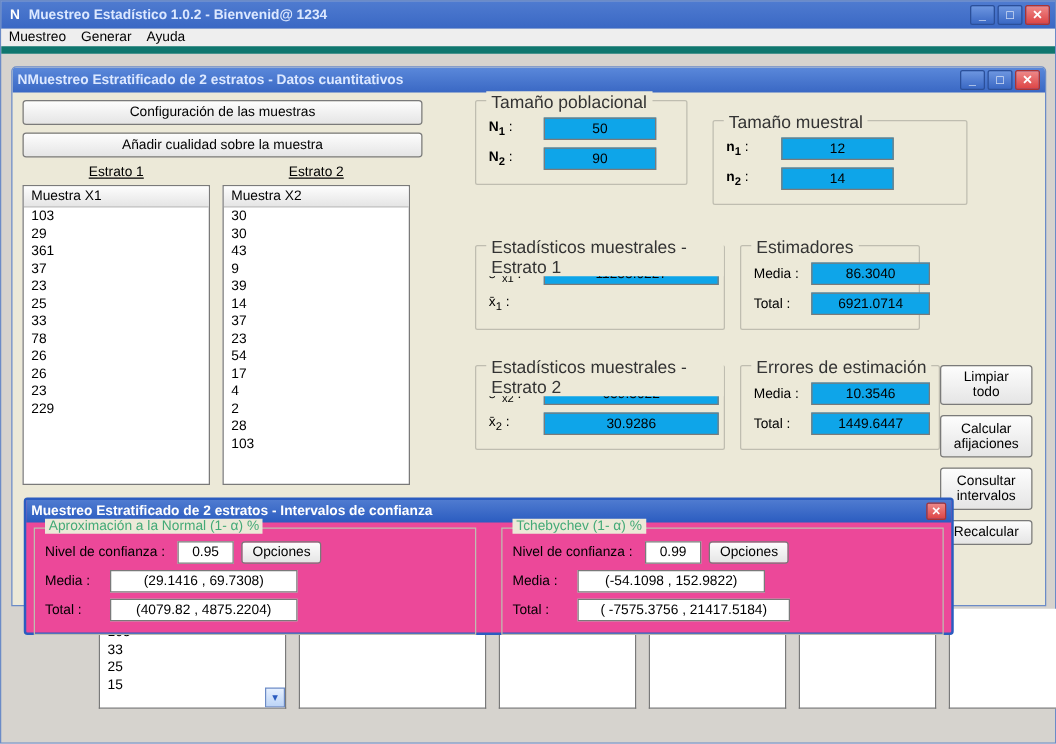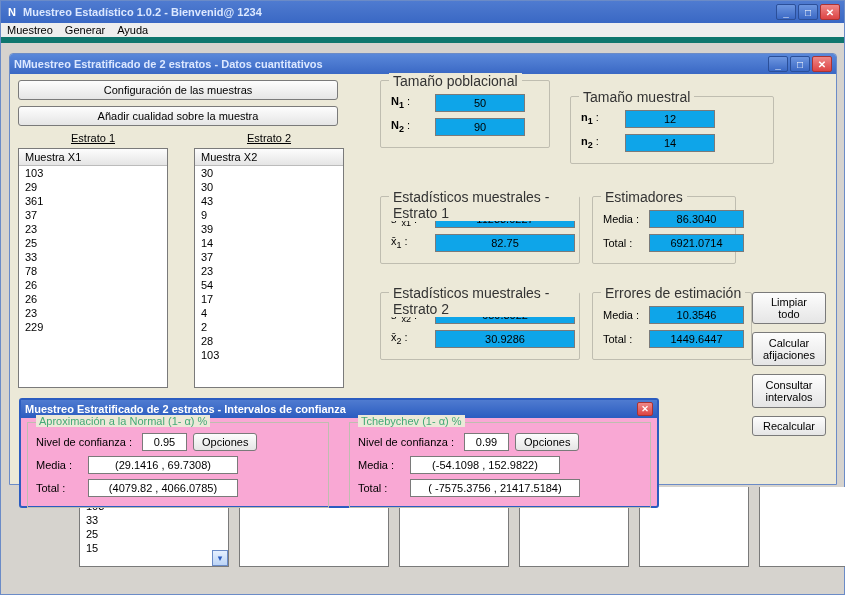--- a/index.html
+++ b/index.html
@@ -21,39 +21,39 @@
   .child-win { position:absolute; left:8px; top:52px; width:828px; height:432px; background:#ece9d8; border:1px solid #6b8bc7; border-radius:4px 4px 0 0; overflow:hidden; }
   .child-titlebar { height:20px; background:linear-gradient(#5a88da,#3a68c4); color:#dce8ff; display:flex; align-items:center; padding:0 4px; font-weight:bold; font-size:11px; }
   .child-titlebar .title { flex:1; }
   .child-body { position:relative; padding:6px 8px; height:calc(100% - 20px); }
 
   .btn { background:linear-gradient(#fdfdfd,#e5e5e5); border:1px solid #7a7a7a; border-radius:3px; padding:3px 10px; font-size:11px; cursor:pointer; text-align:center; }
 
   .widebtn { display:block; width:320px; margin-bottom:6px; }
 
   .stratum-head { width:150px; text-align:center; font-size:11px; }
-  .stratum-row { display:flex; gap:26px; margin-top:4px; }
+  .stratum-row { display:flex; gap:10px; margin-top:4px; }
 
   .listbox { width:150px; height:240px; background:#fff; border:1px solid #7a7a7a; overflow:auto; font-size:11px; }
   .listbox .hdr { background:linear-gradient(#fdfdfd,#e5e5e5); border-bottom:1px solid #bbb; padding:2px 6px; font-weight:normal; }
   .listbox .item { padding:1px 6px; }
 
   .group { position:absolute; border:1px solid #bfbdb0; border-radius:2px; padding:8px 10px 10px 10px; }
   .group .legend { position:absolute; top:-8px; left:8px; background:#ece9d8; padding:0 4px; font-size:14px; color:#333; }
 
   .field-row { display:flex; align-items:center; gap:6px; margin:4px 0; height:20px; }
   .lbl { min-width:38px; font-size:11px; }
   .val { flex:0 0 auto; width:120px; height:18px; background:#0ea5e9; border:1px solid #7a7a7a; text-align:center; line-height:16px; font-size:11px; }
   .val.wide { width:140px; }
 
   .sidebtns { position:absolute; right:10px; display:flex; flex-direction:column; gap:8px; }
   .sidebtn { width:74px; text-align:center; }
 
   
-  .ci-win { position:absolute; left:18px; top:397px; width:640px; height:110px; background:#f9a8d4; border:2px solid #2b5cc0; border-radius:3px; z-index:50; }
+  .ci-win { position:absolute; left:18px; top:397px; width:744px; height:110px; background:#ec4899; border:2px solid #2b5cc0; border-radius:3px; z-index:50; }
   .ci-titlebar { height:18px; background:linear-gradient(#4f7bd0,#2b5cc0); color:#fff; display:flex; align-items:center; padding:0 4px; font-weight:bold; font-size:11px; }
   .ci-titlebar .title { flex:1; }
   .ci-body { display:flex; padding:4px 6px; gap:20px; }
   .ci-group { flex:1; border:1px solid #bfbdb0; padding:6px 8px; position:relative; }
   .ci-group .legend { position:absolute; top:-8px; left:8px; background:#ece9d8; padding:0 3px; color:#4a7; font-size:11px; }
   .ci-row { display:flex; align-items:center; gap:6px; margin:3px 0; height:20px; }
   .ci-lbl { width:100px; font-size:11px; }
   .ci-val { width:150px; height:18px; background:#fff; border:1px solid #7a7a7a; text-align:center; line-height:16px; font-size:11px; }
   .ci-val.short { width:45px; }
   .opciones-btn { padding:2px 8px; }
@@ -170,21 +170,20 @@
       </div>
 
       <div class="group" style="left:370px; top:122px; width:200px; height:68px;">
         <span class="legend">Estadísticos muestrales - Estrato 1</span>
         <div class="field-row">
           <span class="lbl">s<span class="sup">2</span><span class="sub">x1</span> :</span>
           <span class="val wide">11238.0227</span>
         </div>
         <div class="field-row">
           <span class="lbl">x̄<span class="sub">1</span> :</span>
-          <span class="val wide">82.75</span>
         </div>
       </div>
 
       <div class="group" style="left:582px; top:122px; width:144px; height:68px;">
         <span class="legend">Estimadores</span>
         <div class="field-row">
           <span class="lbl" style="min-width:40px">Media :</span>
           <span class="val" style="width:95px">86.3040</span>
         </div>
         <div class="field-row">
@@ -258,21 +257,21 @@
           <span class="ci-lbl">Nivel de confianza :</span>
           <span class="ci-val short">0.95</span>
           <button class="btn opciones-btn">Opciones</button>
         </div>
         <div class="ci-row">
           <span class="ci-lbl" style="width:46px">Media :</span>
           <span class="ci-val">(29.1416 ,   69.7308)</span>
         </div>
         <div class="ci-row">
           <span class="ci-lbl" style="width:46px">Total :</span>
-          <span class="ci-val">(4079.82  ,  4066.0785)</span>
+          <span class="ci-val">(4079.82  ,  4875.2204)</span>
         </div>
       </div>
       <div class="ci-group">
         <span class="legend">Tchebychev  (1- α) %</span>
         <div class="ci-row">
           <span class="ci-lbl">Nivel de confianza :</span>
           <span class="ci-val short">0.99</span>
           <button class="btn opciones-btn">Opciones</button>
         </div>
         <div class="ci-row">

